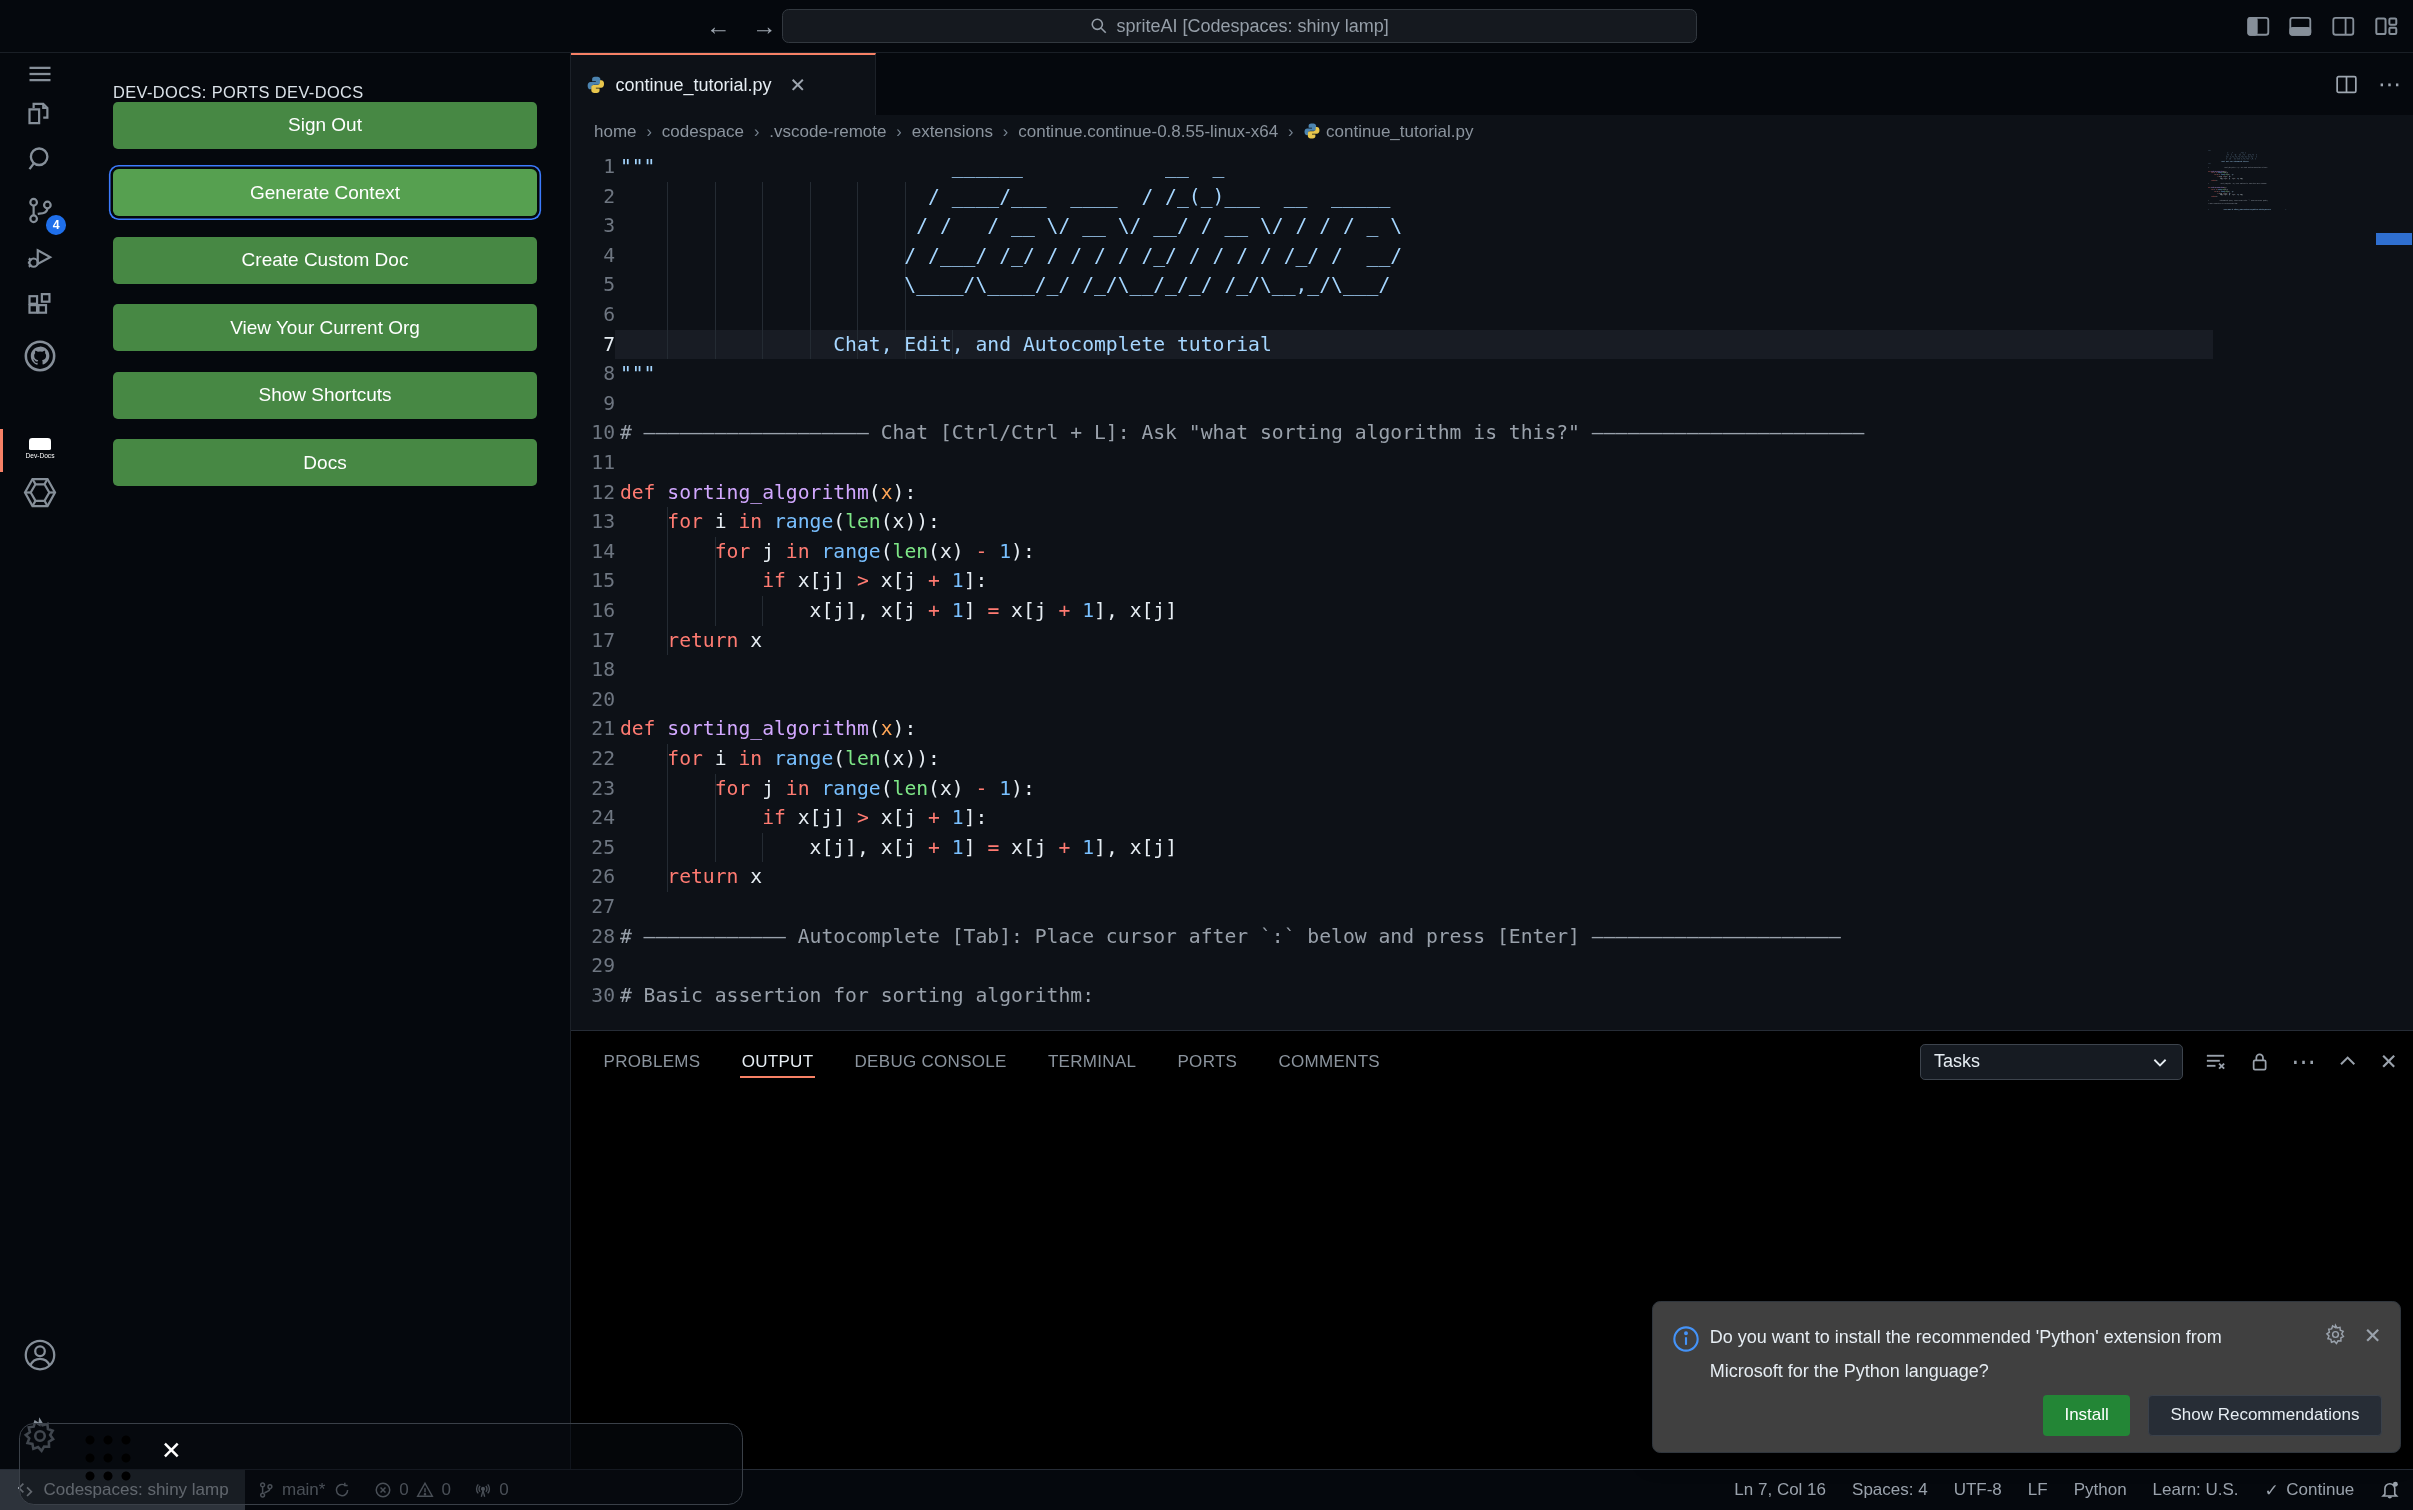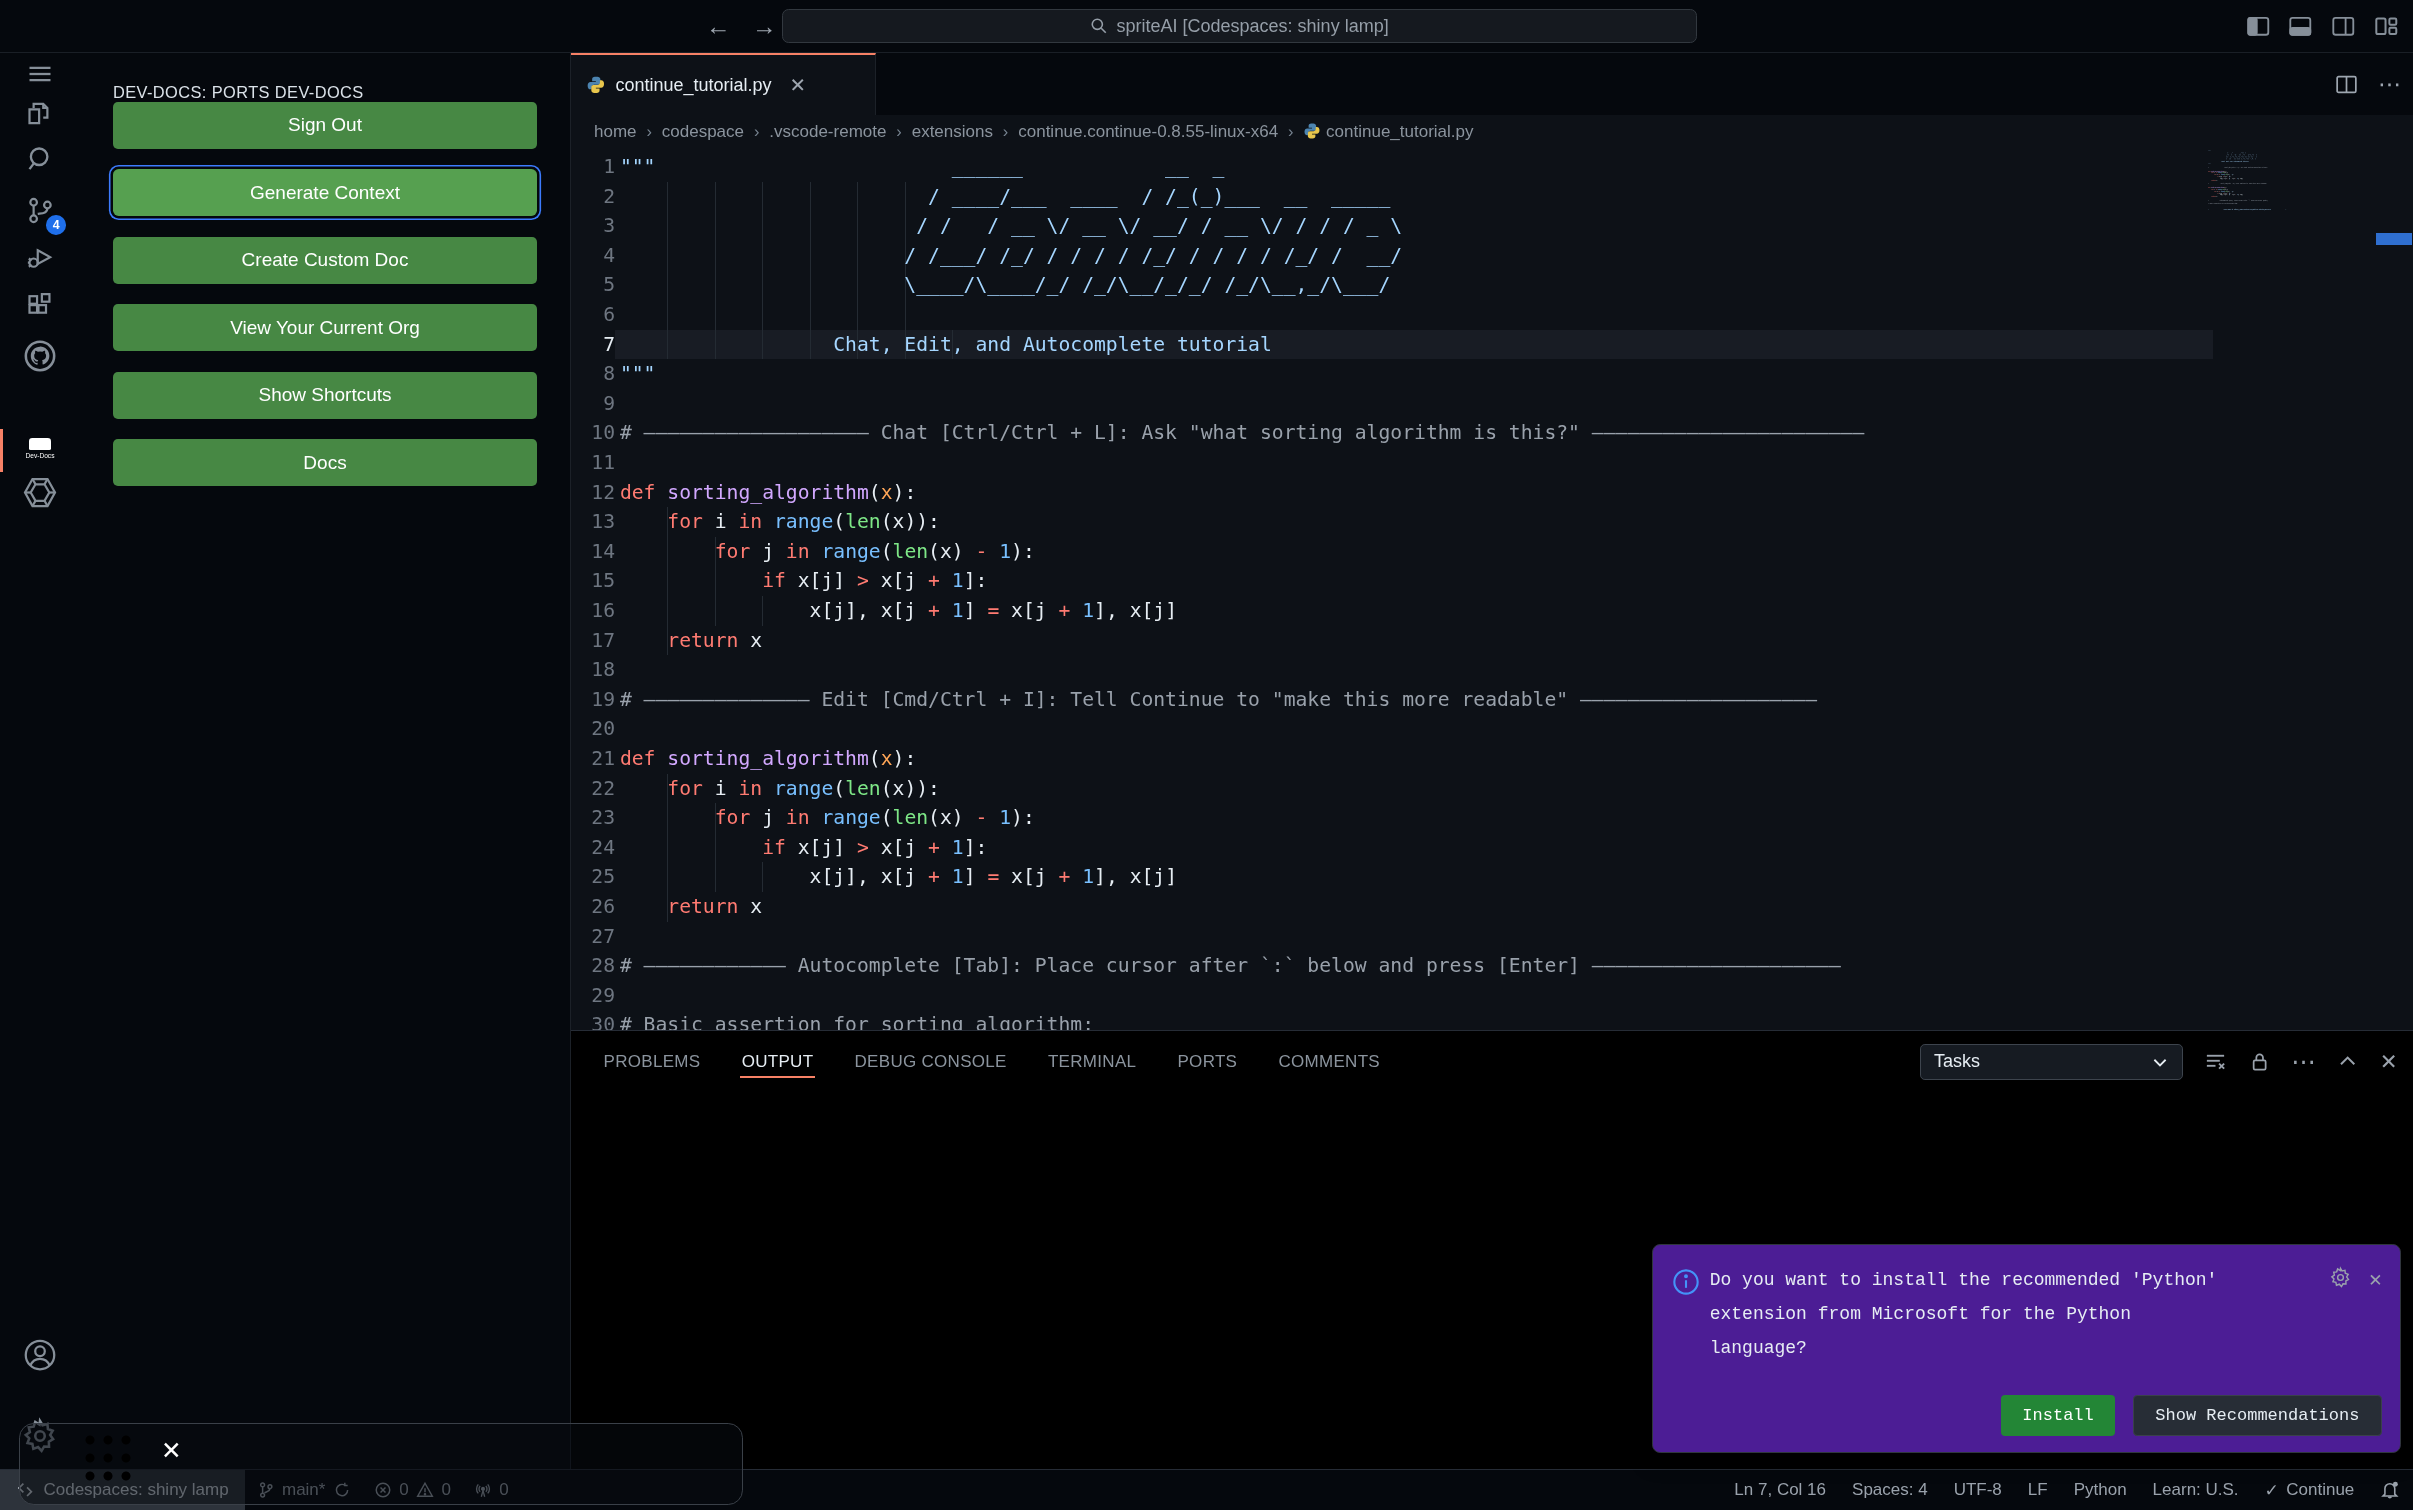--- a/index.html
+++ b/index.html
@@ -82,23 +82,23 @@
   .p-tab { color:#8b949e; font-size:17px; letter-spacing:0.3px; position:relative; cursor:pointer; padding:11.5px 1.6px; }
   .p-tab.active { color:#e6edf3; }
   .p-tab.active::after { content:""; position:absolute; left:0; right:0; bottom:4.9px; height:2.5px; background:#f78166; }
   #panel-right { position:absolute; right:16.4px; top:0; height:61px; display:flex; align-items:center; gap:21.3px; }
   #tasks-dd { width:263px; height:36px; background:#161b22; border:0.8px solid #3d444d; border-radius:4.9px;
               display:flex; align-items:center; justify-content:space-between; padding:0 13px;
               color:#e6edf3; font-size:18px; cursor:pointer; }
   .p-ico { color:#9aa2ac; display:flex; align-items:center; cursor:pointer; }
 
   
-  #notification { position:absolute; right:12.3px; bottom:57px; width:749px; height:209px;
-                  background:#4c1d95; border:0.8px solid #30363d; border-radius:8.2px;
-                  box-shadow:0 6.6px 19.7px rgba(0,0,0,.55); z-index:40;font-family:Liberation Mono, monospace; }
+  #notification { position:absolute; right:12.3px; bottom:57px; width:749px; height:152px;
+                  background:#404040; border:0.8px solid #30363d; border-radius:8.2px;
+                  box-shadow:0 6.6px 19.7px rgba(0,0,0,.55); z-index:40; }
   #notif-msg { position:absolute; left:57px; top:18px; width:525px; color:#e6edf3; font-size:18px; line-height:34px; }
   #notif-info { position:absolute; left:19.7px; top:23px; }
   #notif-ctrl { position:absolute; right:18px; top:21.3px; display:flex; gap:16.4px; color:#9aa2ac; }
   #notif-btns { position:absolute; right:18px; bottom:16.4px; display:flex; gap:18px; }
   .n-btn { height:41px; border-radius:4.1px; font-size:17px; display:flex; align-items:center; justify-content:center;
            padding:0 21.3px; cursor:pointer; }
   #btn-install { background:#238636; color:#fff; }
   #btn-showrec { background:#272d36; color:#e6edf3; border:0.8px solid #3a414b; }
 
   
@@ -355,24 +355,20 @@
           <span class="ln">16</span>
           <span class="lc"><i class="guide" style="left: 52px;"></i><i class="guide" style="left: 100px;"></i><i class="guide" style="left: 147px;"></i><span class="toks"><span class="tk-pln">                x[j], x[j </span><span class="tk-op">+</span><span class="tk-pln"> </span><span class="tk-num">1</span><span class="tk-pln">] </span><span class="tk-op">=</span><span class="tk-pln"> x[j </span><span class="tk-op">+</span><span class="tk-pln"> </span><span class="tk-num">1</span><span class="tk-pln">], x[j]</span></span></span>
         </div>
         <div class="code-row">
           <span class="ln">17</span>
           <span class="lc"><i class="guide" style="left: 52px;"></i><span class="toks"><span class="tk-pln">    </span><span class="tk-kw">return</span><span class="tk-pln"> x</span></span></span>
         </div>
         <div class="code-row">
           <span class="ln">18</span>
           <span class="lc"><span class="toks"></span></span>
-        </div>
-        <div class="code-row">
-          <span class="ln">19</span>
-          <span class="lc"><span class="toks"><span class="tk-com"># —————————————— Edit [Cmd/Ctrl + I]: Tell Continue to "make this more readable" ————————————————————</span></span></span>
         </div>
         <div class="code-row">
           <span class="ln">20</span>
           <span class="lc"><span class="toks"></span></span>
         </div>
         <div class="code-row">
           <span class="ln">21</span>
           <span class="lc"><span class="toks"><span class="tk-kw">def</span><span class="tk-pln"> </span><span class="tk-fn">sorting_algorithm</span><span class="tk-pln">(</span><span class="tk-arg">x</span><span class="tk-pln">):</span></span></span>
         </div>
         <div class="code-row">

